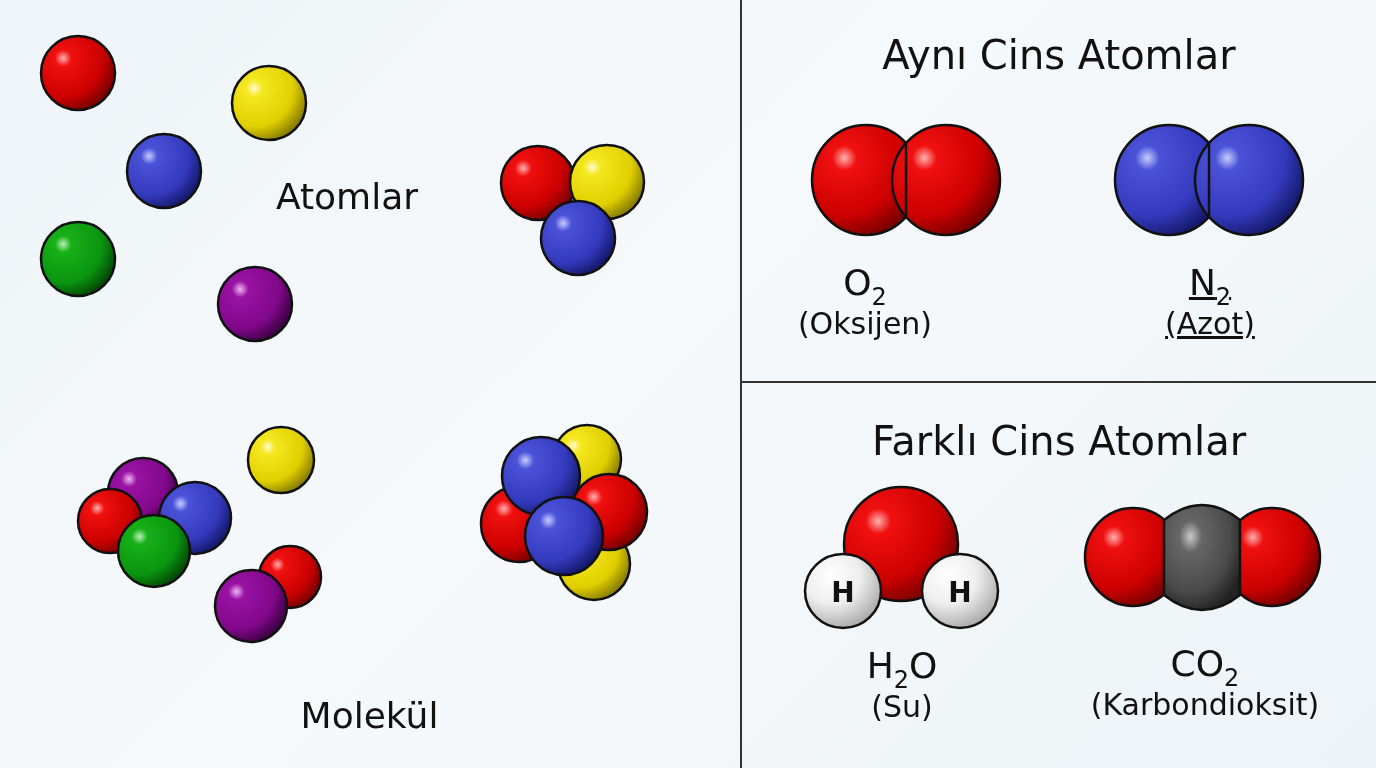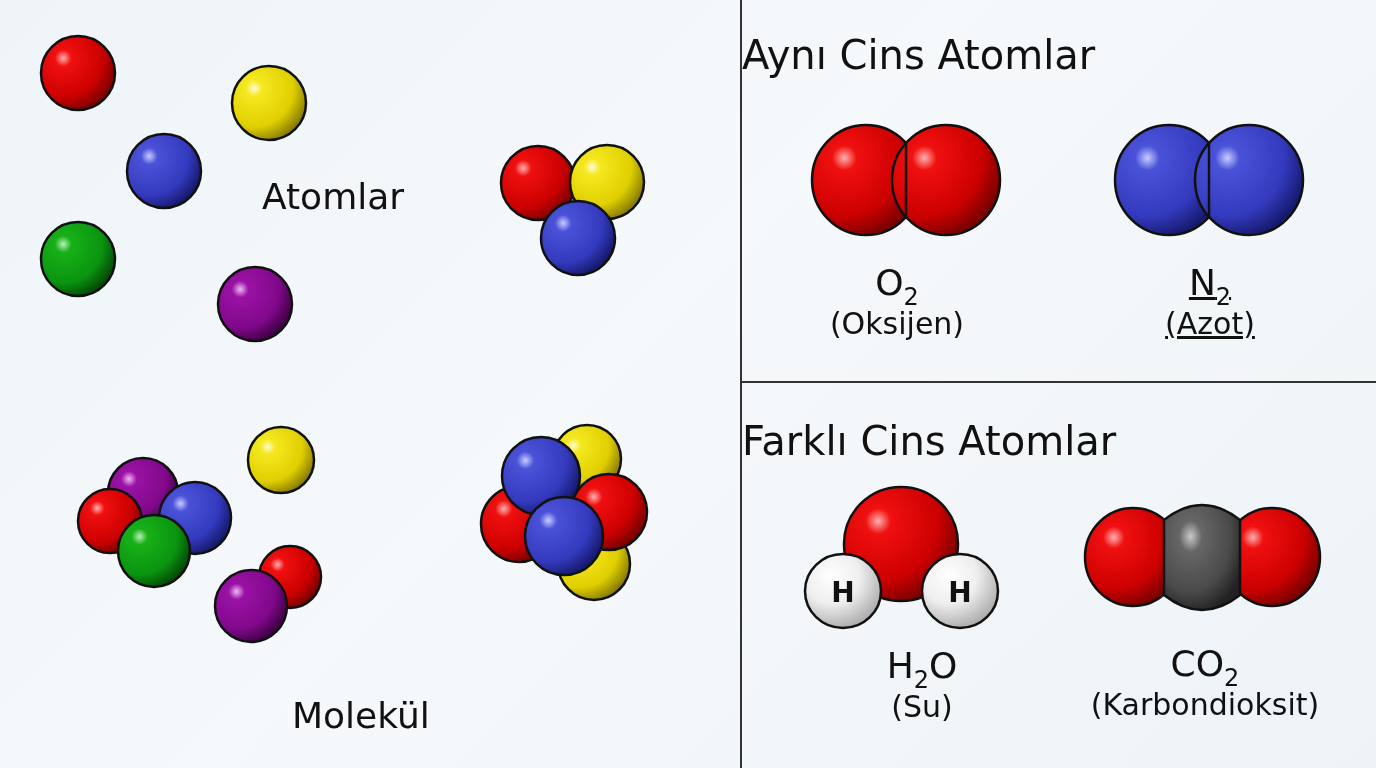--- a/index.html
+++ b/index.html
@@ -6,34 +6,34 @@
   body {
     width:1376px; height:768px; overflow:hidden;
     background: linear-gradient(135deg, #eef4f8 0%, #f6f9fb 45%, #edf3f7 100%);
     font-family: "DejaVu Sans", "Liberation Sans", sans-serif;
     position:relative;
   }
   .diagram { position:absolute; left:0; top:0; width:1376px; height:768px; }
   svg.art { position:absolute; left:0; top:0; }
   .label {
     position:absolute; color:#111; font-weight:500;
-    white-space:nowrap; 
+    white-space:nowrap; text-align:center;
   }
   .lbl-atomlar { left:262px; top:176px; font-size:36px; width:170px; }
   .lbl-molekul { left:292px; top:695px; font-size:36px; width:155px; }
   .title { font-size:40px; left:742px; width:634px; }
   .title-same { top:32px; }
   .title-diff { top:418px; }
   .formula { font-size:36px; line-height:42px; }
   .formula sub { font-size:24px; vertical-align:-10px; line-height:0; }
   .name { font-size:30px; line-height:40px; }
   .caption { position:absolute; text-align:center; width:260px; }
-  .cap-o2 { left:767px; top:262px; }
+  .cap-o2 { left:735px; top:262px; }
   .cap-n2 { left:1080px; top:262px;text-decoration:underline; }
-  .cap-h2o { left:792px; top:645px; }
+  .cap-h2o { left:772px; top:645px; }
   .cap-co2 { left:1075px; top:643px; }
   .divider-v { position:absolute; left:740px; top:0; width:2px; height:768px; background:#333; }
   .divider-h { position:absolute; left:740px; top:381px; width:636px; height:2px; background:#333; }
   .h-letter { font-family:"DejaVu Sans", sans-serif; font-weight:bold; font-size:28px; fill:#111; }
 </style>
 </head>
 <body>
 
 <div class="diagram">
 

